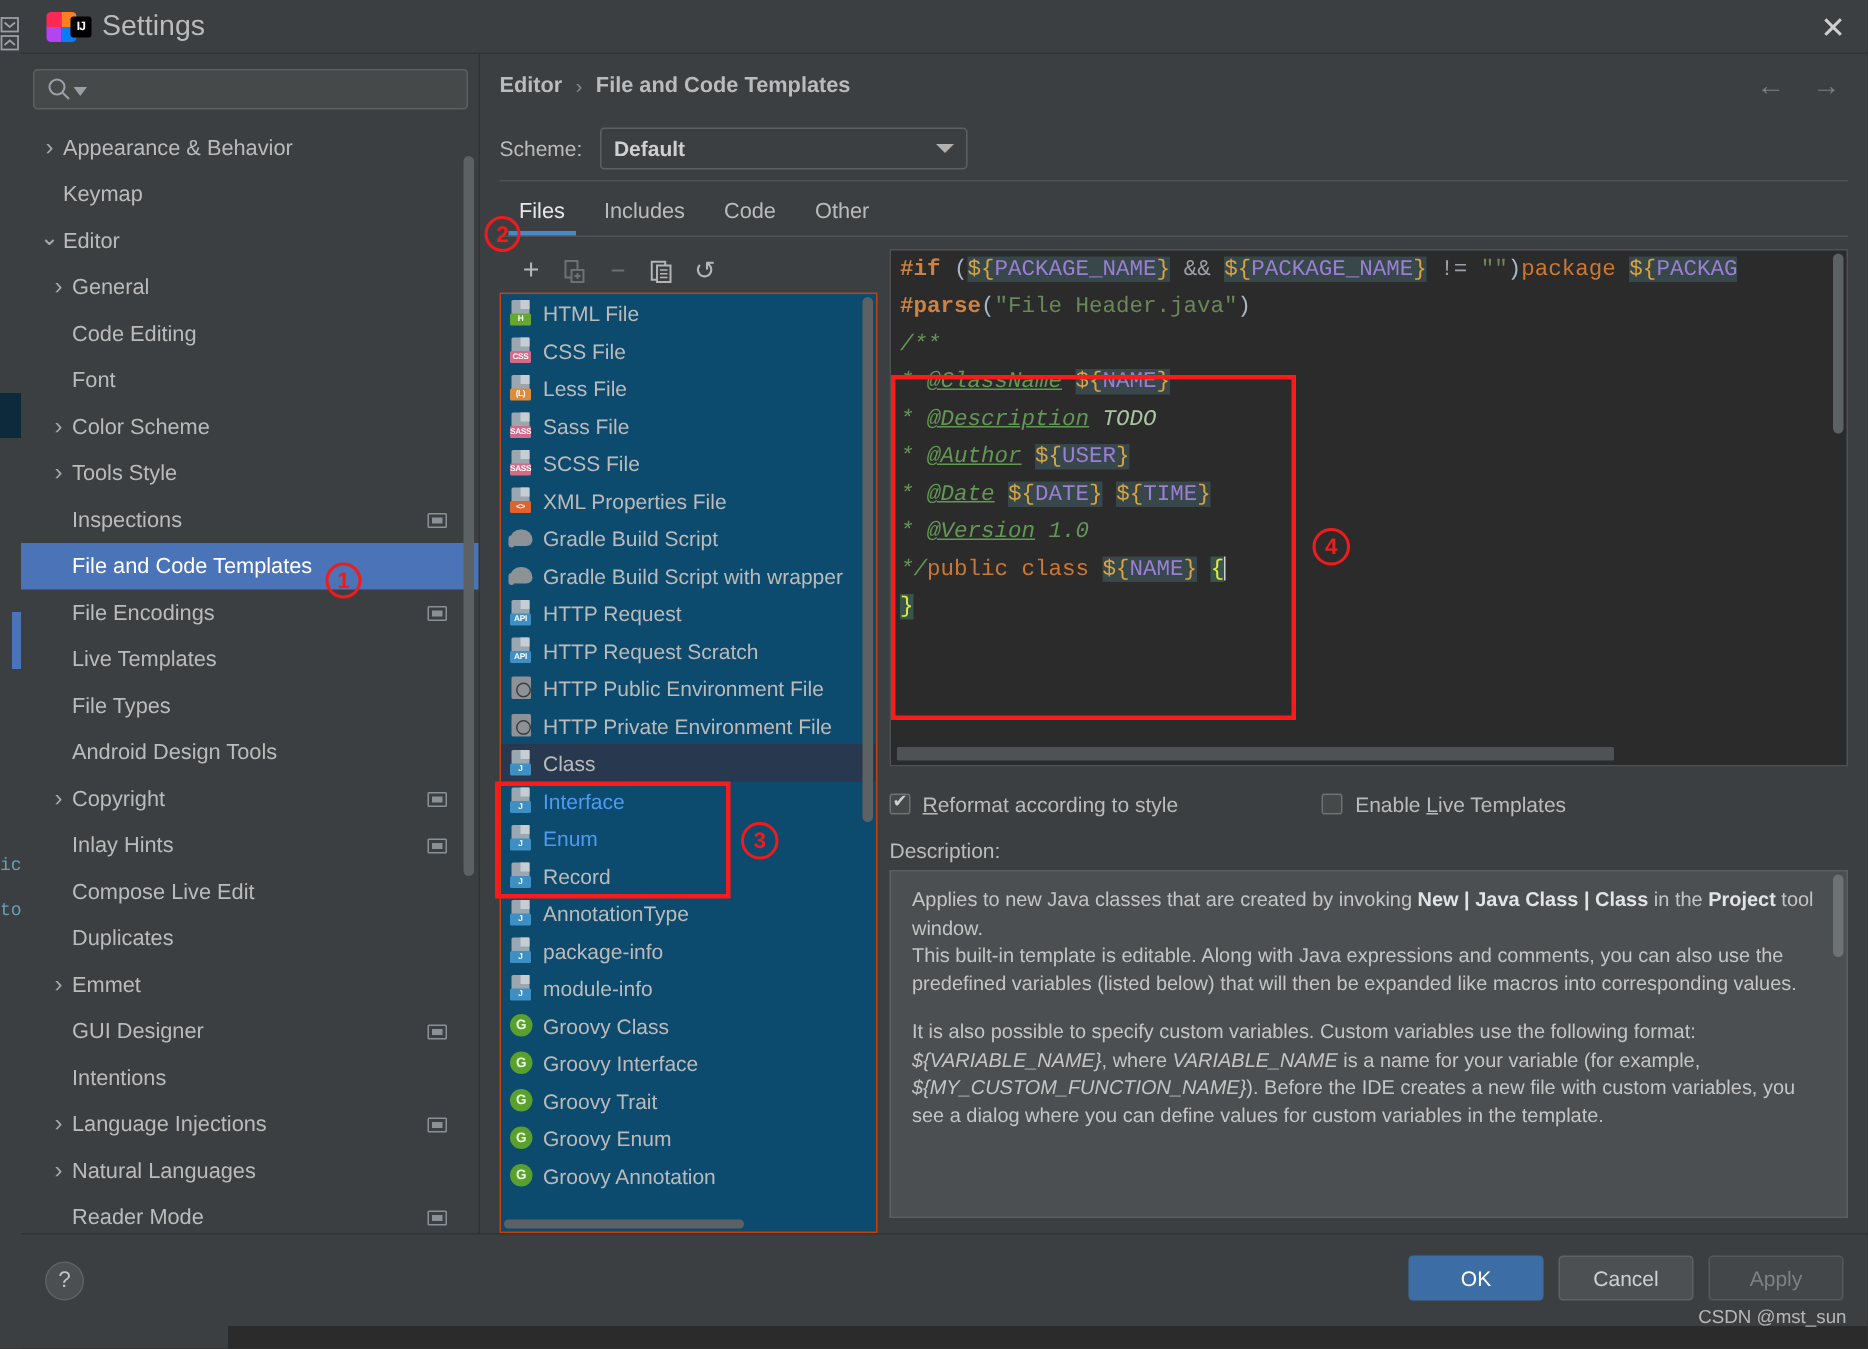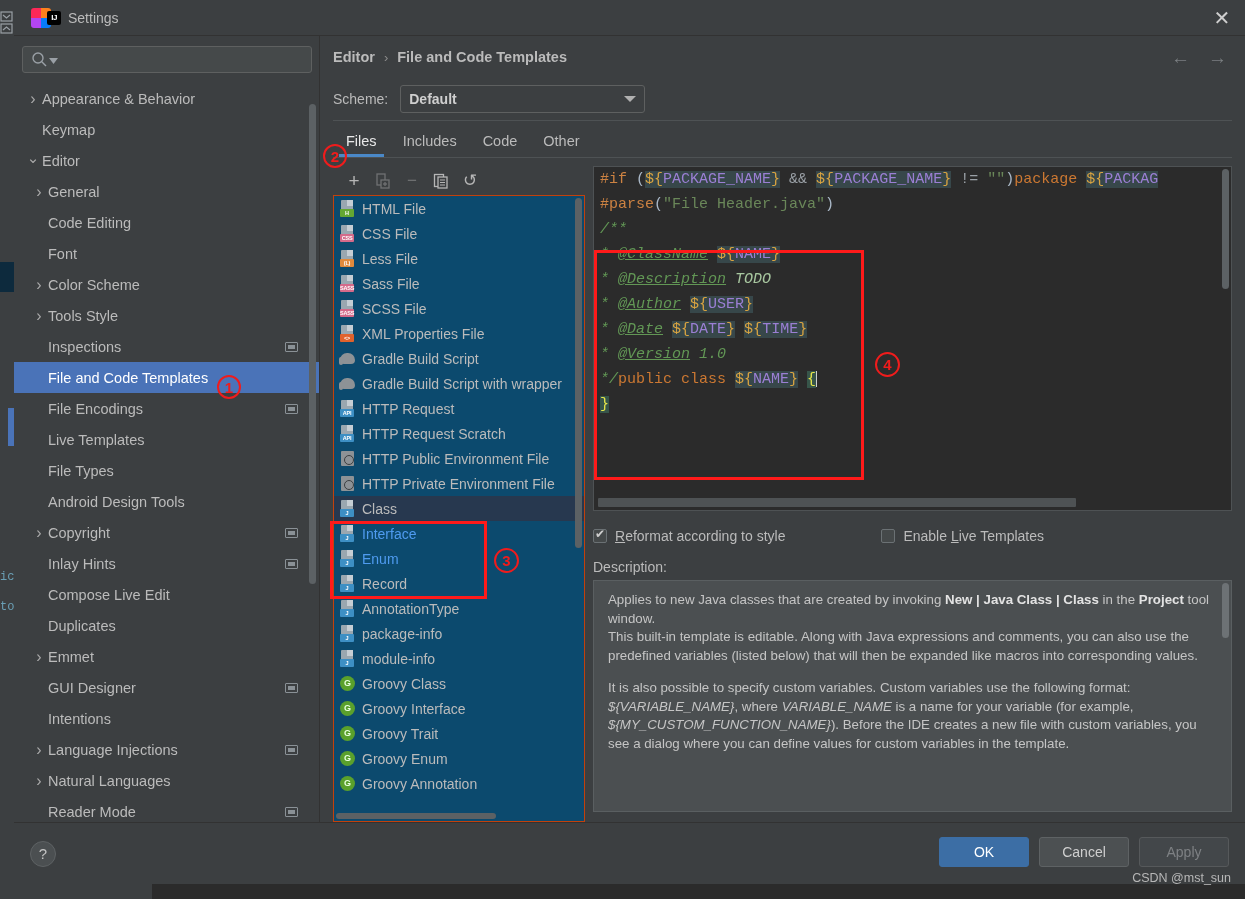--- a/index.html
+++ b/index.html
@@ -62,21 +62,21 @@
   #app-logo .q2 { position:absolute; left:10px; top:0; width:10px; height:10px; background:#fc801d; border-radius:0 3px 0 0;}
   #app-logo .q3 { position:absolute; left:0; top:10px; width:10px; height:10px; background:#b345f1; border-radius:0 0 0 3px;}
   #app-logo .q4 { position:absolute; left:10px; top:10px; width:10px; height:10px; background:#087cfa; border-radius:0 0 3px 0;}
   #app-logo .inner {
     position:absolute; left:16px; top:3px; width:14px; height:14px;
     background:#000; border-radius:2px;
     color:#fff; font-size:8px; font-weight:bold; line-height:14px; text-align:center;
     letter-spacing:-0.5px;
   }
   #window-title {
-    margin-left:17px; font-size:14px; color:#bbbbbb;
+    margin-left:17px; font-size:19px; color:#bbbbbb;
   }
   #close-btn {
     position:absolute; right:0; top:0; width:46px; height:36px;
     display:flex; align-items:center; justify-content:center;
     color:#cfcfcf; font-size:20px; cursor:pointer;
   }
 
   
   #body { flex:1; display:flex; min-height:0; }
 
@@ -268,21 +268,21 @@
   
   #editor-panel { flex:1; display:flex; flex-direction:column; min-width:0; min-height:0; }
   #editor {
     height:345px; background:#2b2b2b; border:1px solid #4e5254;
     position:relative; overflow:hidden;
     font-family:"Liberation Mono", monospace; font-size:15px;
   }
   .code-line {
     height:25px; line-height:25px; white-space:pre; padding-left:6px;
   }
-  .c-dir { color:#cc8242; font-weight:normal; }
+  .c-dir { color:#cc8242; font-weight:bold; }
   .c-var { color:#9b7fd4; }
   .c-var .br { color:#d9a441; }
   .c-op  { color:#9aa0a6; }
   .c-str { color:#6a8759; }
   .c-paren { color:#a9b7c6; }
   .c-kw { color:#cc7832; }
   .c-cmt { color:#629755; font-style:italic; }
   .c-tag { color:#629755; font-style:italic; text-decoration:underline; }
   .c-todo { color:#a8c7a0; font-style:italic; }
   .hl-var { background:#37474a; }

